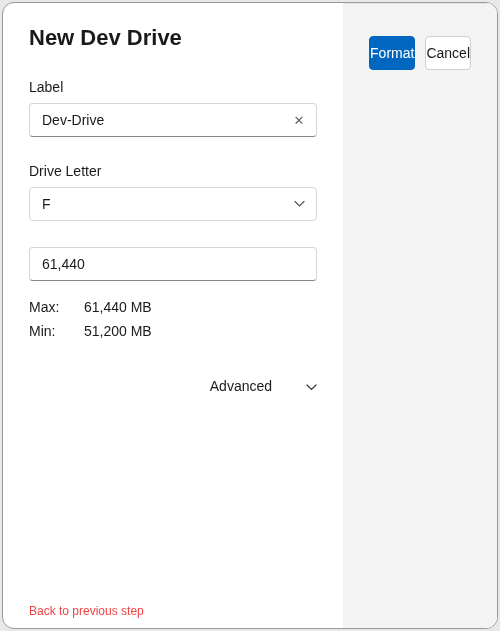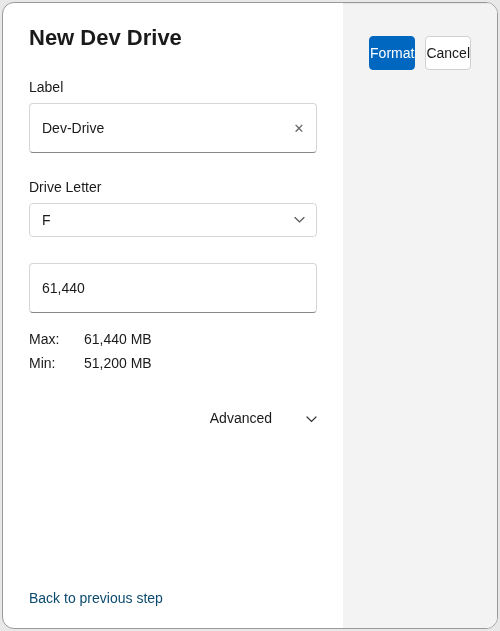--- a/index.html
+++ b/index.html
@@ -41,21 +41,21 @@
       font-size: 14px;
       color: #1a1a1a;
       margin-bottom: 8px;
     }
     .input-wrap {
       position: relative;
       margin-bottom: 26px;
     }
     .text-input {
       width: 100%;
-      height: 50px;
+      height: 34px;
       border: 1px solid #d6d6d6;
       border-bottom: 1px solid #888;
       border-radius: 4px;
       padding: 0 34px 0 12px;
       font-size: 14px;
       font-family: inherit;
       color: #1a1a1a;
       background: #fff;
       outline: none;
     }
@@ -121,25 +121,24 @@
       align-items: center;
       cursor: pointer;
       gap: 28px;
     }
     .advanced-label {
       font-size: 14px;
       color: #1a1a1a;
       margin-right: 6px;
     }
     .back-link {
-      color: #0c4a6e;
-      font-size: 14px;
+      color: #ef4444;
+      font-size: 12px;
       cursor: pointer;
       margin-top: auto;
-      margin-bottom: 12px;
     }
     .footer {
       background: #f3f3f3;
       border-top: 1px solid #e5e5e5;
       padding: 32px 26px;
       display: flex;
       gap: 10px;
     }
     .btn {
       flex: 1;

